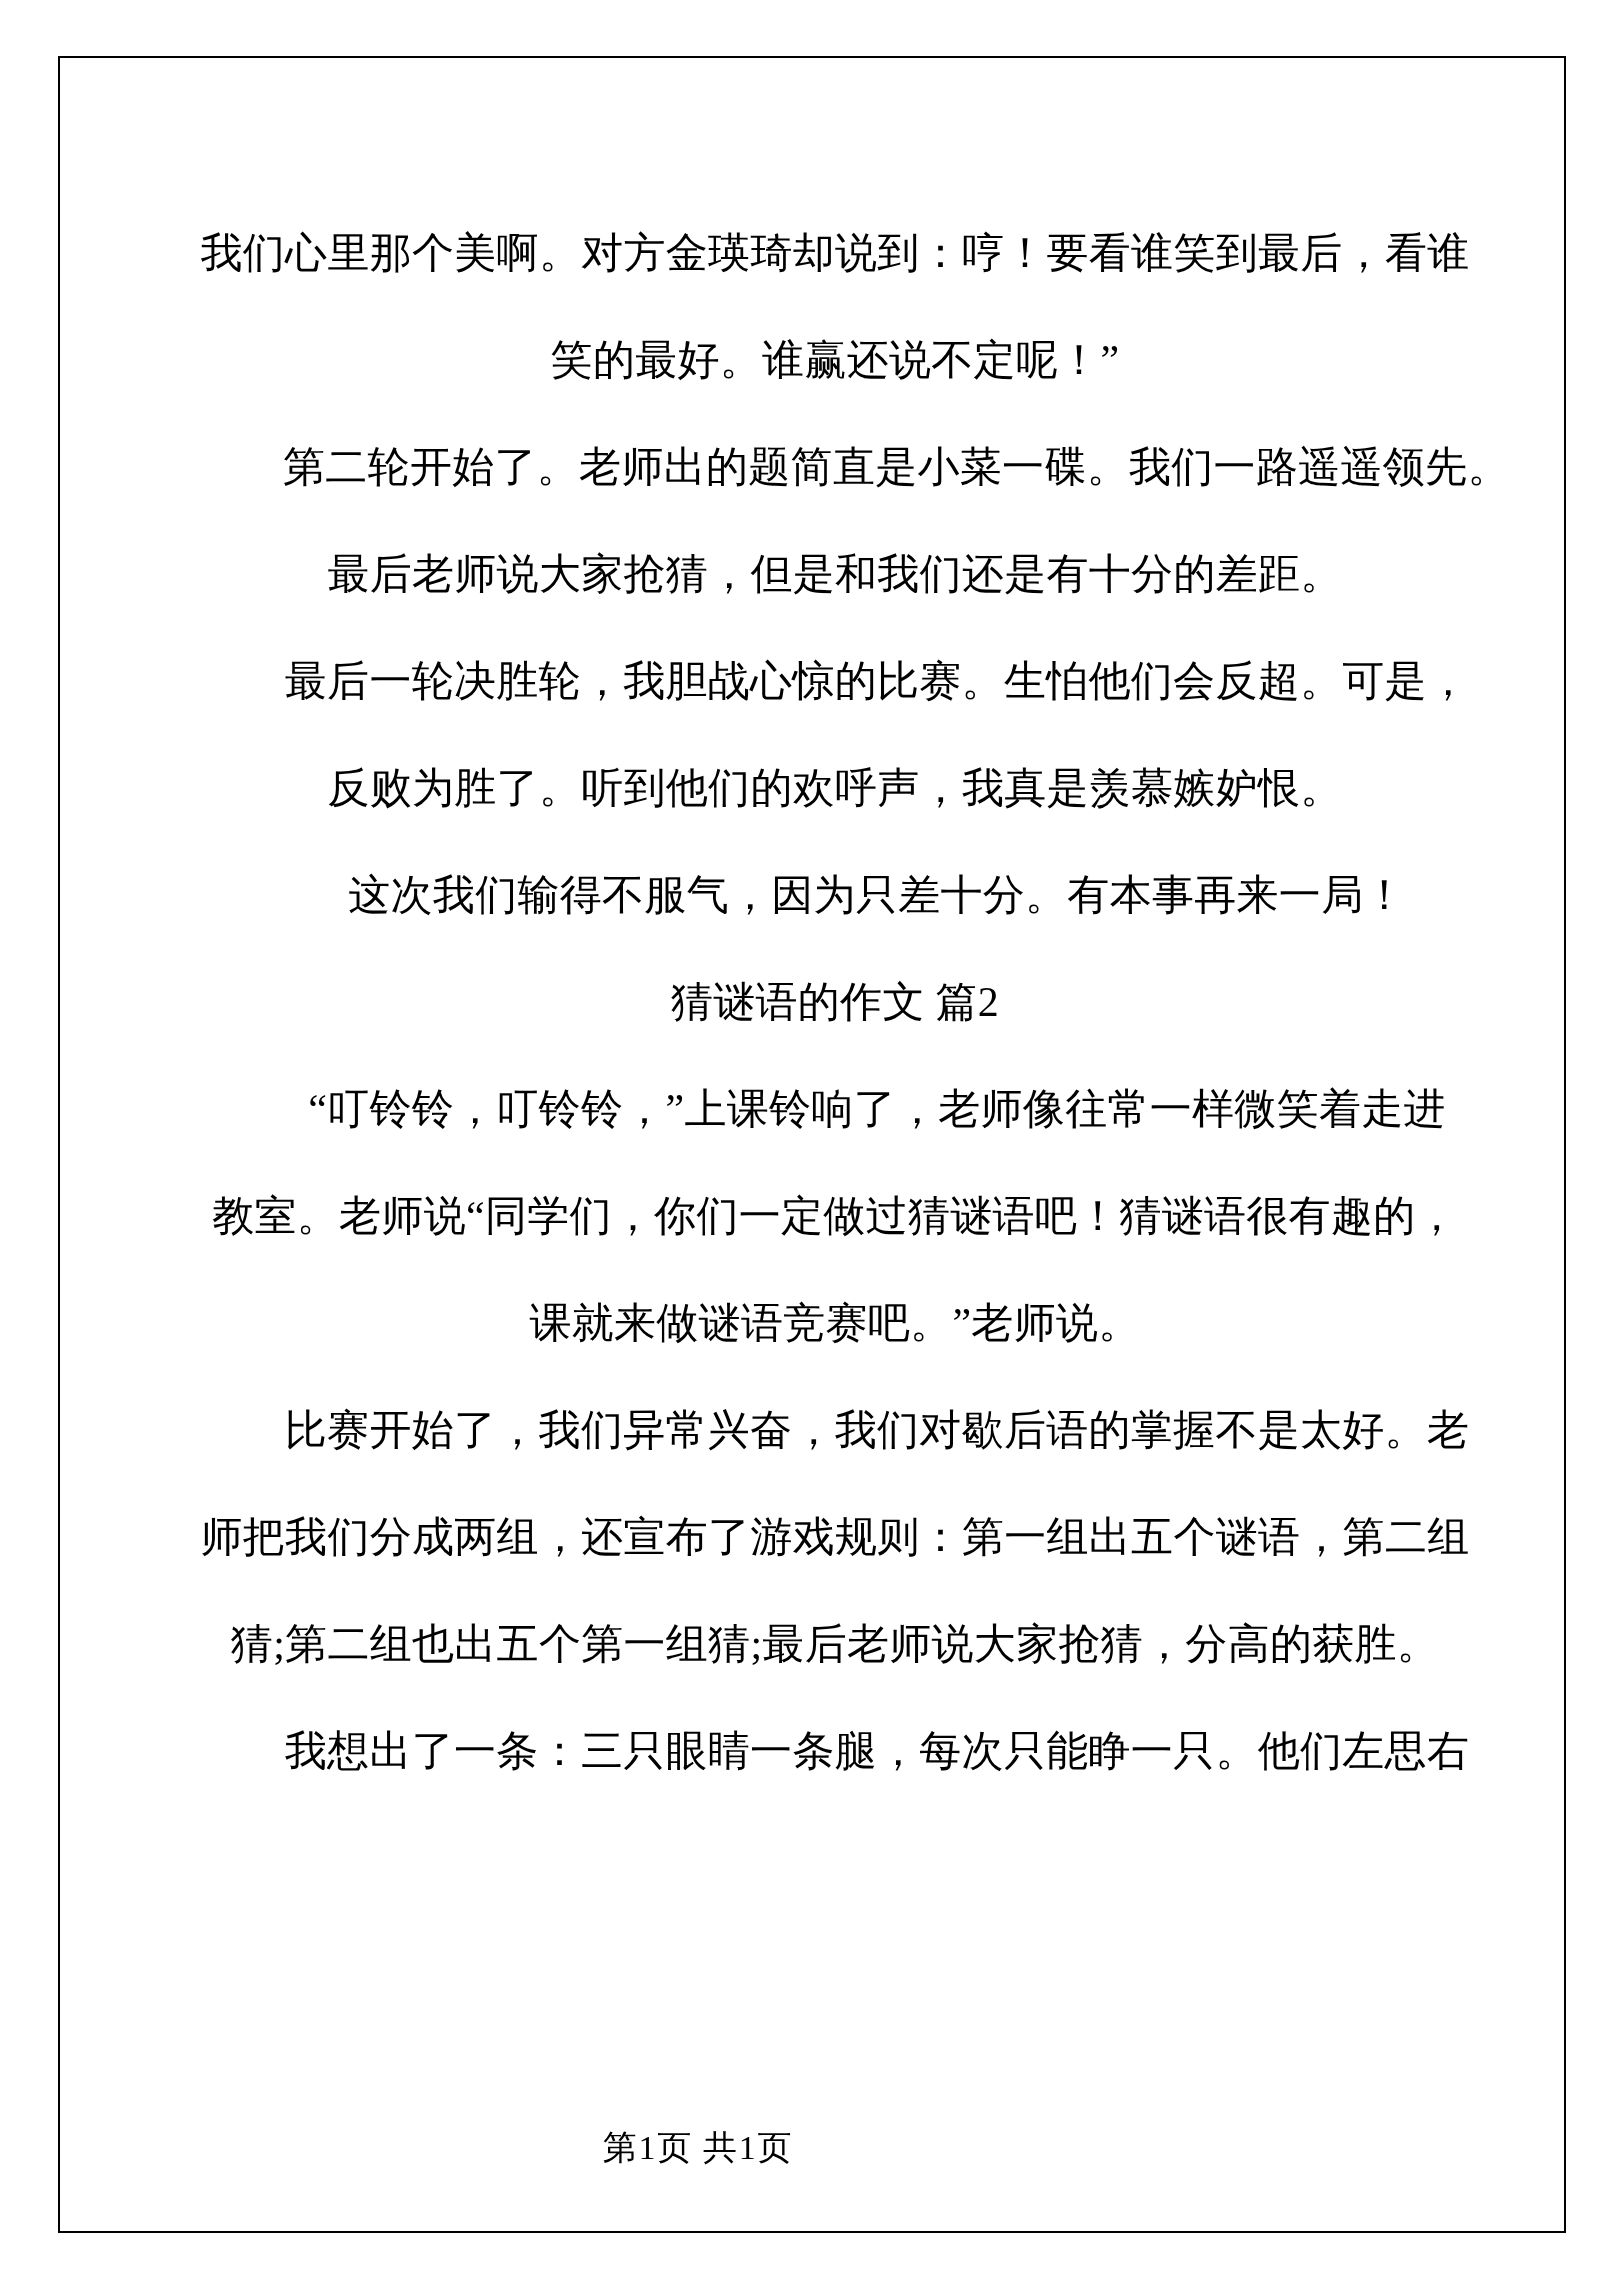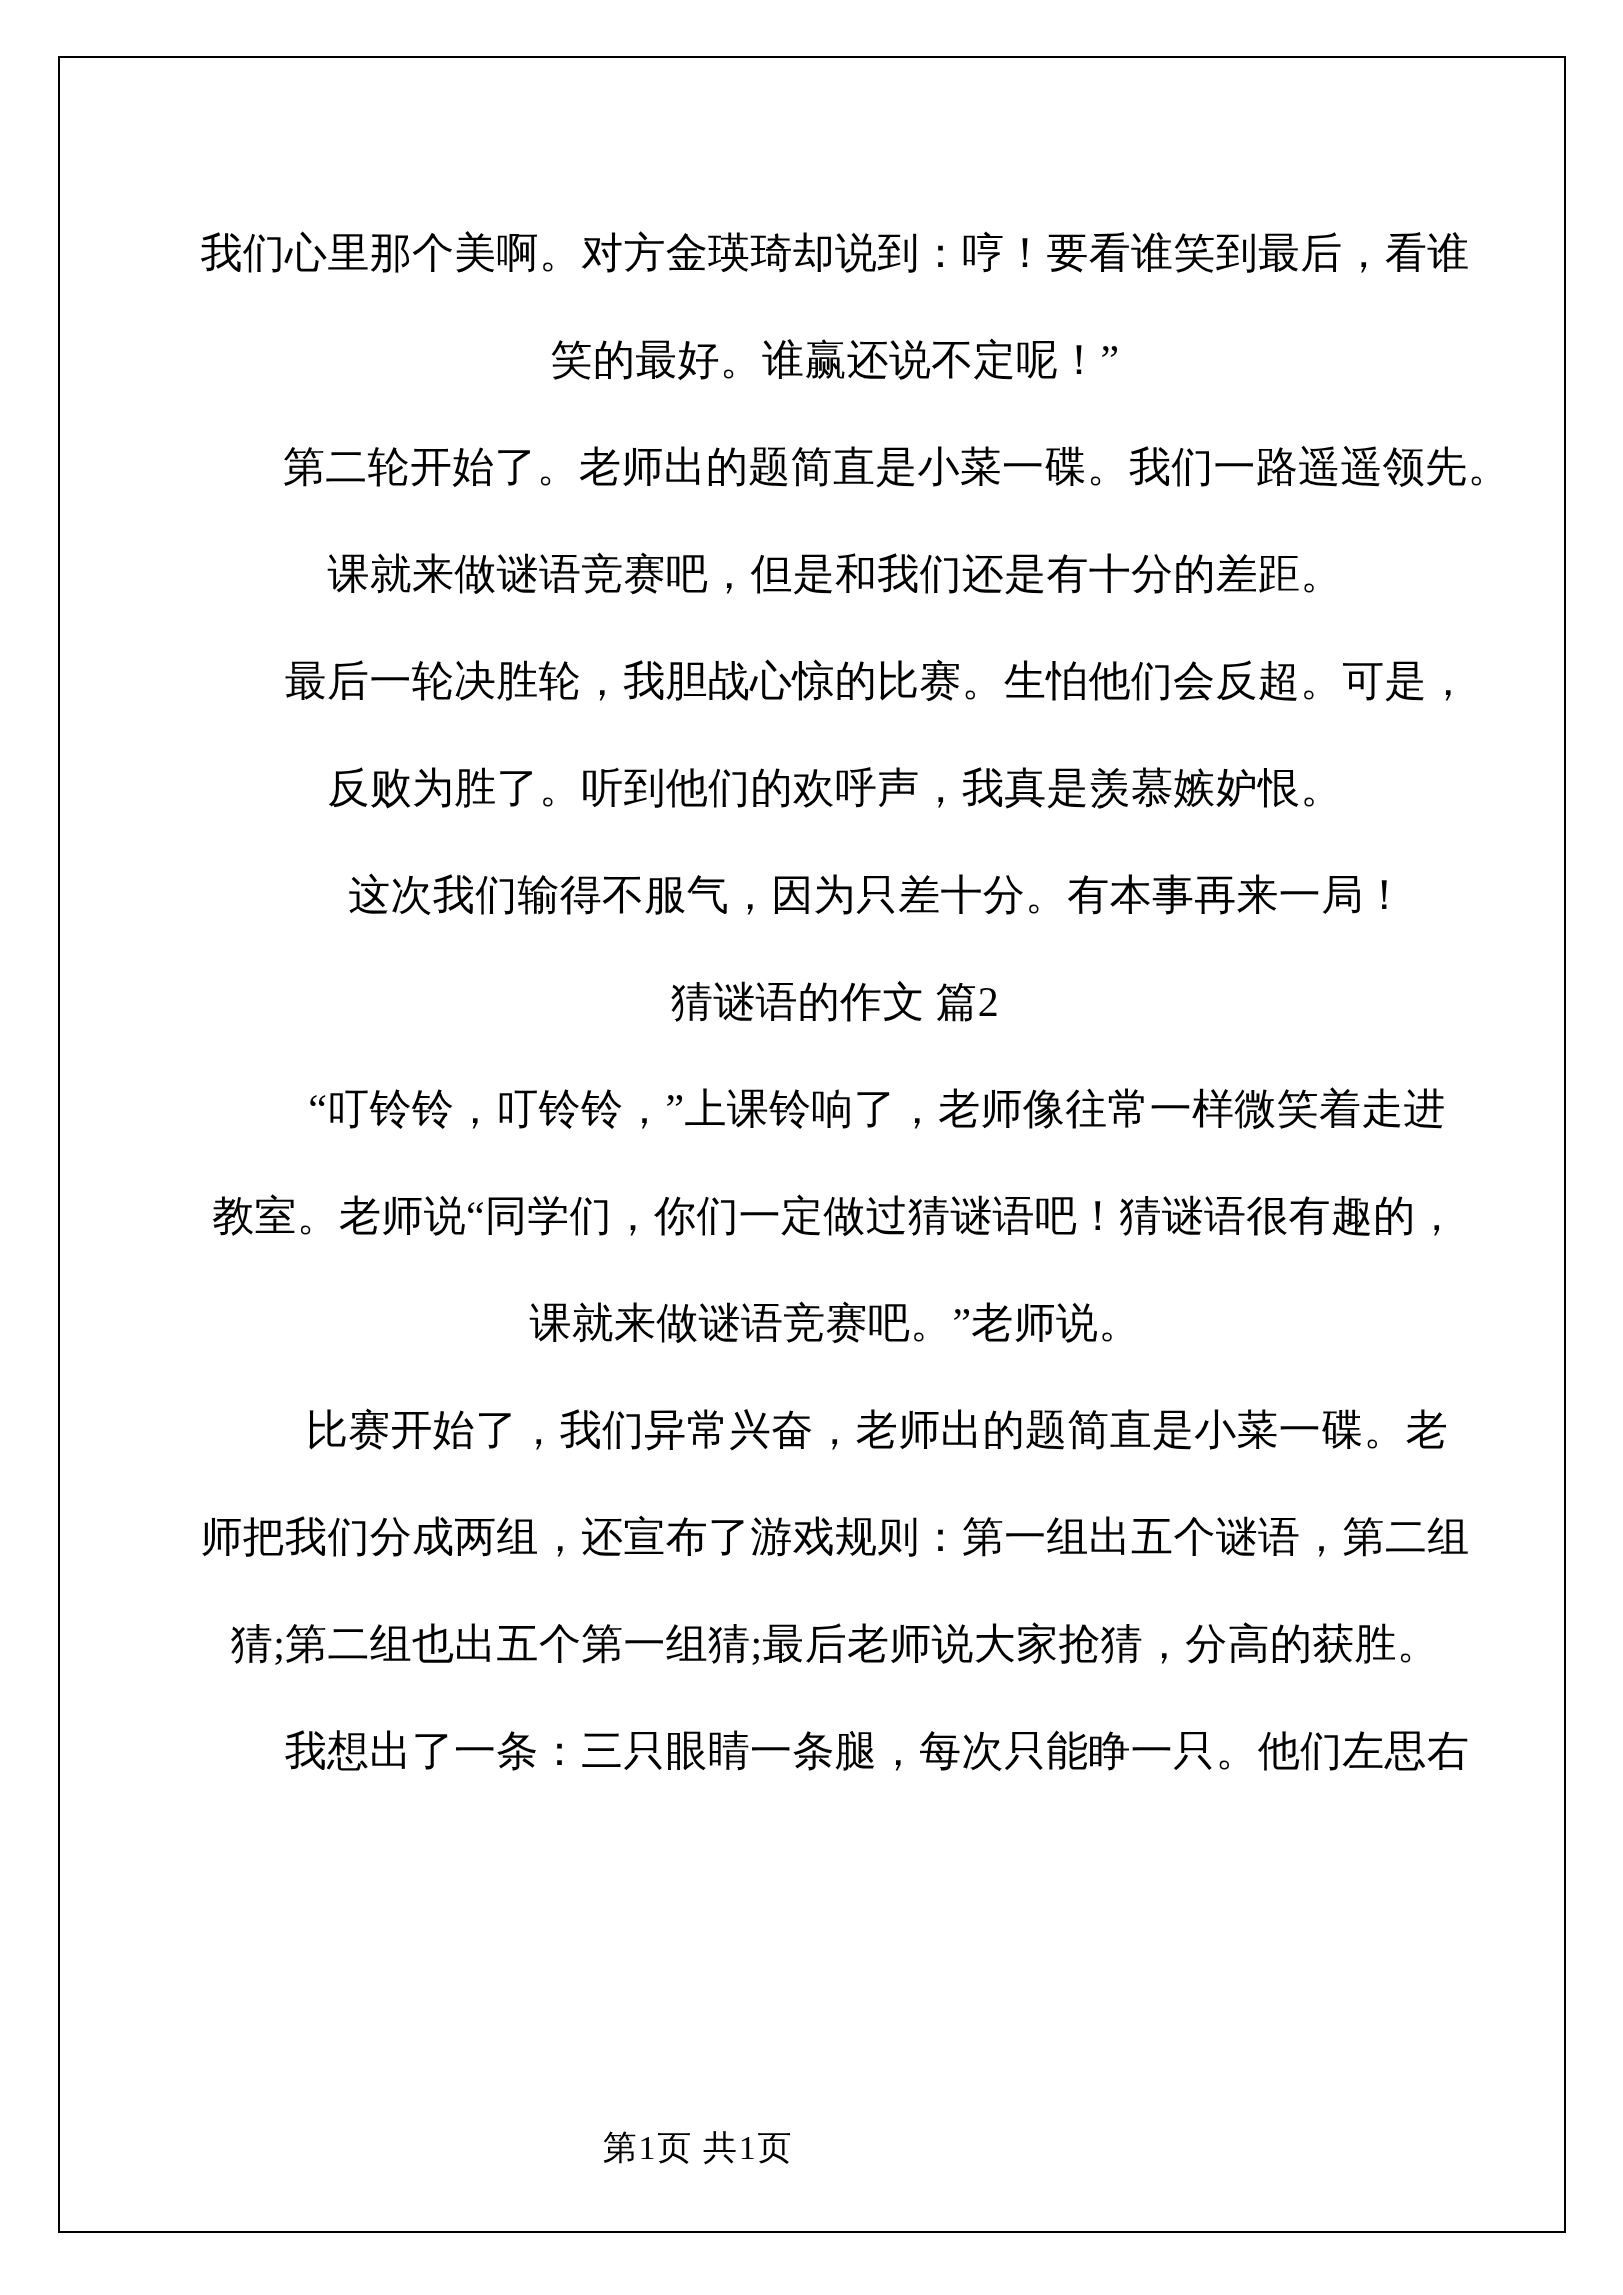--- a/index.html
+++ b/index.html
@@ -56,28 +56,28 @@
 </style>
 </head>
 <body>
 
 <div class="border-frame"></div>
 
 <div class="essay">
   <div class="line">我们心里那个美啊。对方金瑛琦却说到：哼！要看谁笑到最后，看谁</div>
   <div class="line">笑的最好。谁赢还说不定呢！”</div>
   <div class="line indent">第二轮开始了。老师出的题简直是小菜一碟。我们一路遥遥领先。</div>
-  <div class="line">课就来做谜语竞赛吧，但是和我们还是有十分的差距。</div>
+  <div class="line">最后老师说大家抢猜，但是和我们还是有十分的差距。</div>
   <div class="line indent">最后一轮决胜轮，我胆战心惊的比赛。生怕他们会反超。可是，</div>
   <div class="line">反败为胜了。听到他们的欢呼声，我真是羡慕嫉妒恨。</div>
   <div class="line indent">这次我们输得不服气，因为只差十分。有本事再来一局！</div>
   <div class="line">猜谜语的作文 篇2</div>
   <div class="line indent">“叮铃铃，叮铃铃，”上课铃响了，老师像往常一样微笑着走进</div>
   <div class="line">教室。老师说“同学们，你们一定做过猜谜语吧！猜谜语很有趣的，</div>
   <div class="line">课就来做谜语竞赛吧。”老师说。</div>
-  <div class="line indent">比赛开始了，我们异常兴奋，老师出的题简直是小菜一碟。老</div>
+  <div class="line indent">比赛开始了，我们异常兴奋，我们对歇后语的掌握不是太好。老</div>
   <div class="line">师把我们分成两组，还宣布了游戏规则：第一组出五个谜语，第二组</div>
   <div class="line">猜;第二组也出五个第一组猜;最后老师说大家抢猜，分高的获胜。</div>
   <div class="line indent">我想出了一条：三只眼睛一条腿，每次只能睁一只。他们左思右</div>
 </div>
 
 <div class="footer">第1页 共1页</div>
 
 
 </body></html>

